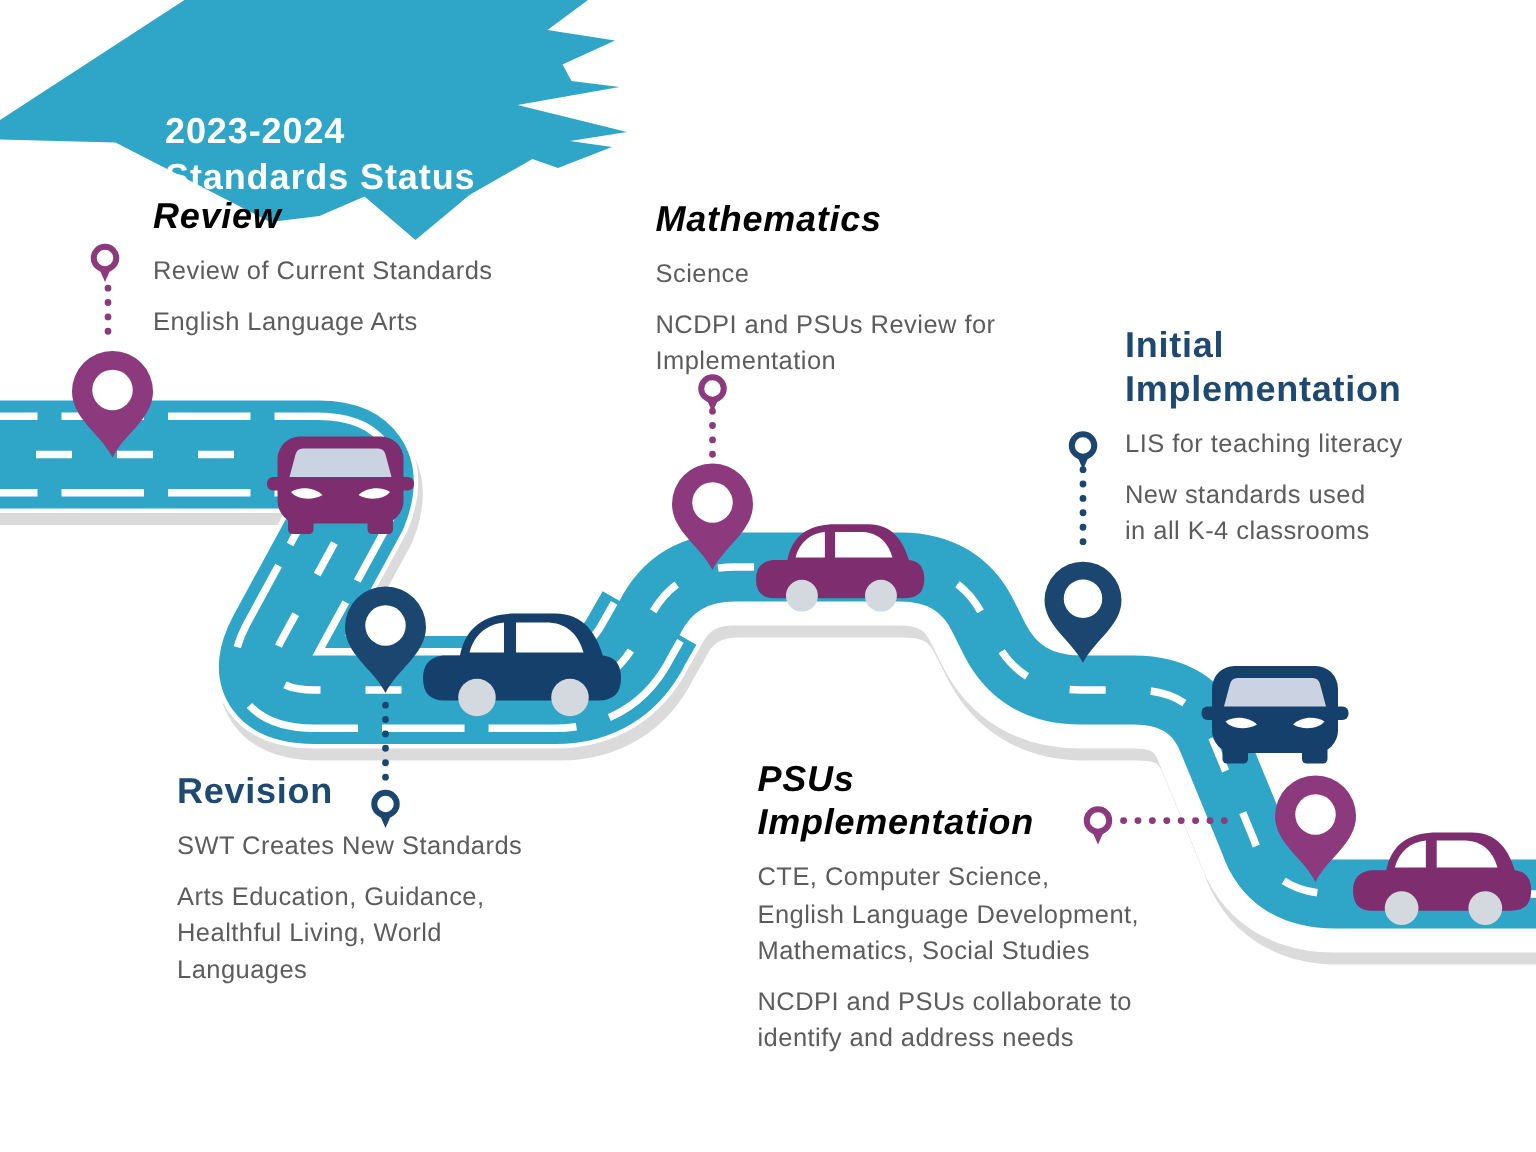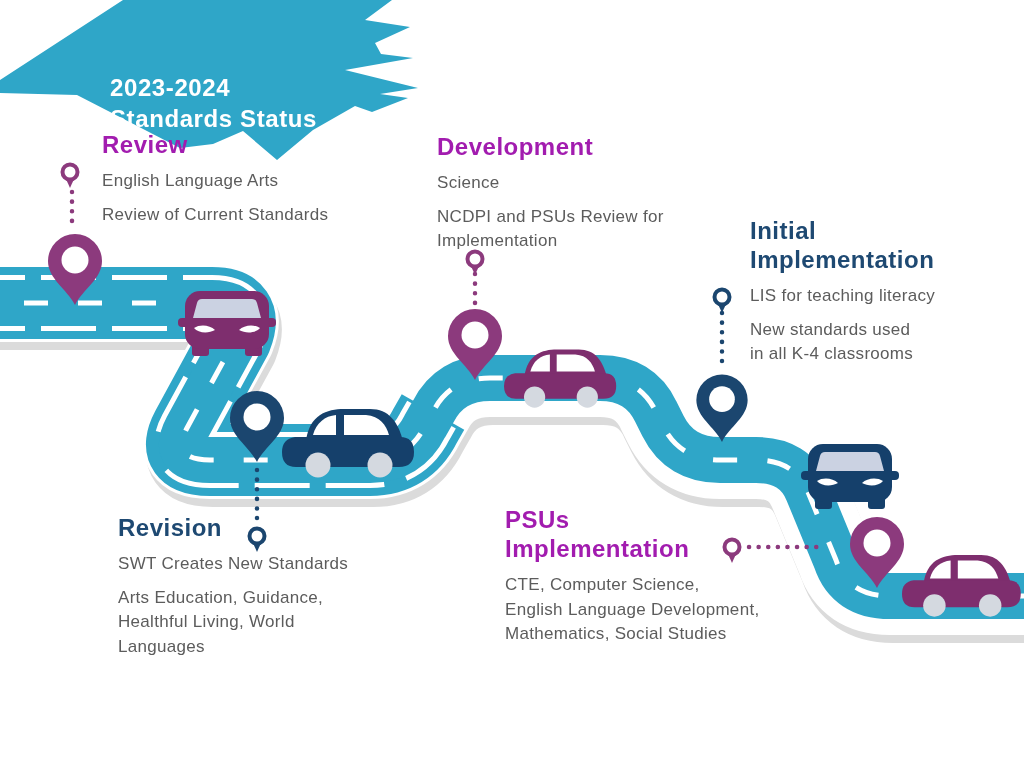--- a/index.html
+++ b/index.html
@@ -6,21 +6,21 @@
   #canvas{position:relative;width:1024px;height:768px;background:#fff;overflow:hidden;
           font-family:"Liberation Sans",sans-serif;}
   #roadmap-svg{position:absolute;left:0;top:0;}
   .title-block{position:absolute;left:110px;top:40px;color:#ffffff;font-weight:bold;
                font-size:24px;line-height:31px;letter-spacing:.6px;white-space:pre-line;margin-top:32px;}
   .stage{position:absolute;}
   .stage h2{margin:0 0 10px 0;font-size:24px;line-height:29px;font-weight:bold;
             letter-spacing:.5px;white-space:pre-line;}
   .stage p{margin:0 0 9px 0;font-size:17px;line-height:24.5px;letter-spacing:.3px;
            color:#5C5C5C;white-space:pre-line;}
-  .c-purple{color:#a21caf;}
+  .c-purple{color:#000000;font-style:italic;}
   .c-navy{color:#1E4972;}
   .stage-review{left:102px;top:130px;}
   .stage-installation{left:437px;top:132px;}
   .stage-initial{left:750px;top:216px;}
   .stage-revision{left:118px;top:513px;}
   .stage-full{left:505px;top:505px;}
 </style>
 </head>
 <body>
 
@@ -139,26 +139,26 @@
       <path d="M0,42 C-8,26 -27,16 -27,-2 A27,27 0 1 1 27,-2 C27,16 8,26 0,42 Z" fill="#8C3A7D"></path>
       <circle cx="0" cy="-3" r="13.5" fill="#ffffff"></circle>
     </g>
   </svg>
 
   <div class="title-block">2023-2024
 Standards Status</div>
 
   <div class="stage stage-review">
     <h2 class="c-purple">Review</h2>
+    <p>Review of Current Standards</p>
     <p>English Language Arts</p>
-    <p>Review of Current Standards</p>
   </div>
 
   <div class="stage stage-installation">
-    <h2 class="c-purple">Development</h2>
+    <h2 class="c-purple">Mathematics</h2>
     <p>Science</p>
     <p>NCDPI and PSUs Review for
 Implementation</p>
   </div>
 
   <div class="stage stage-initial">
     <h2 class="c-navy">Initial
 Implementation</h2>
     <p>LIS for teaching literacy</p>
     <p>New standards used
@@ -172,15 +172,17 @@
 Healthful Living, World
 Languages</p>
   </div>
 
   <div class="stage stage-full">
     <h2 class="c-purple">PSUs
 Implementation</h2>
     <p>CTE, Computer Science,
 English Language Development,
 Mathematics, Social Studies</p>
+    <p>NCDPI and PSUs collaborate to
+identify and address needs</p>
   </div>
 
 </div>
 
 </body></html>

